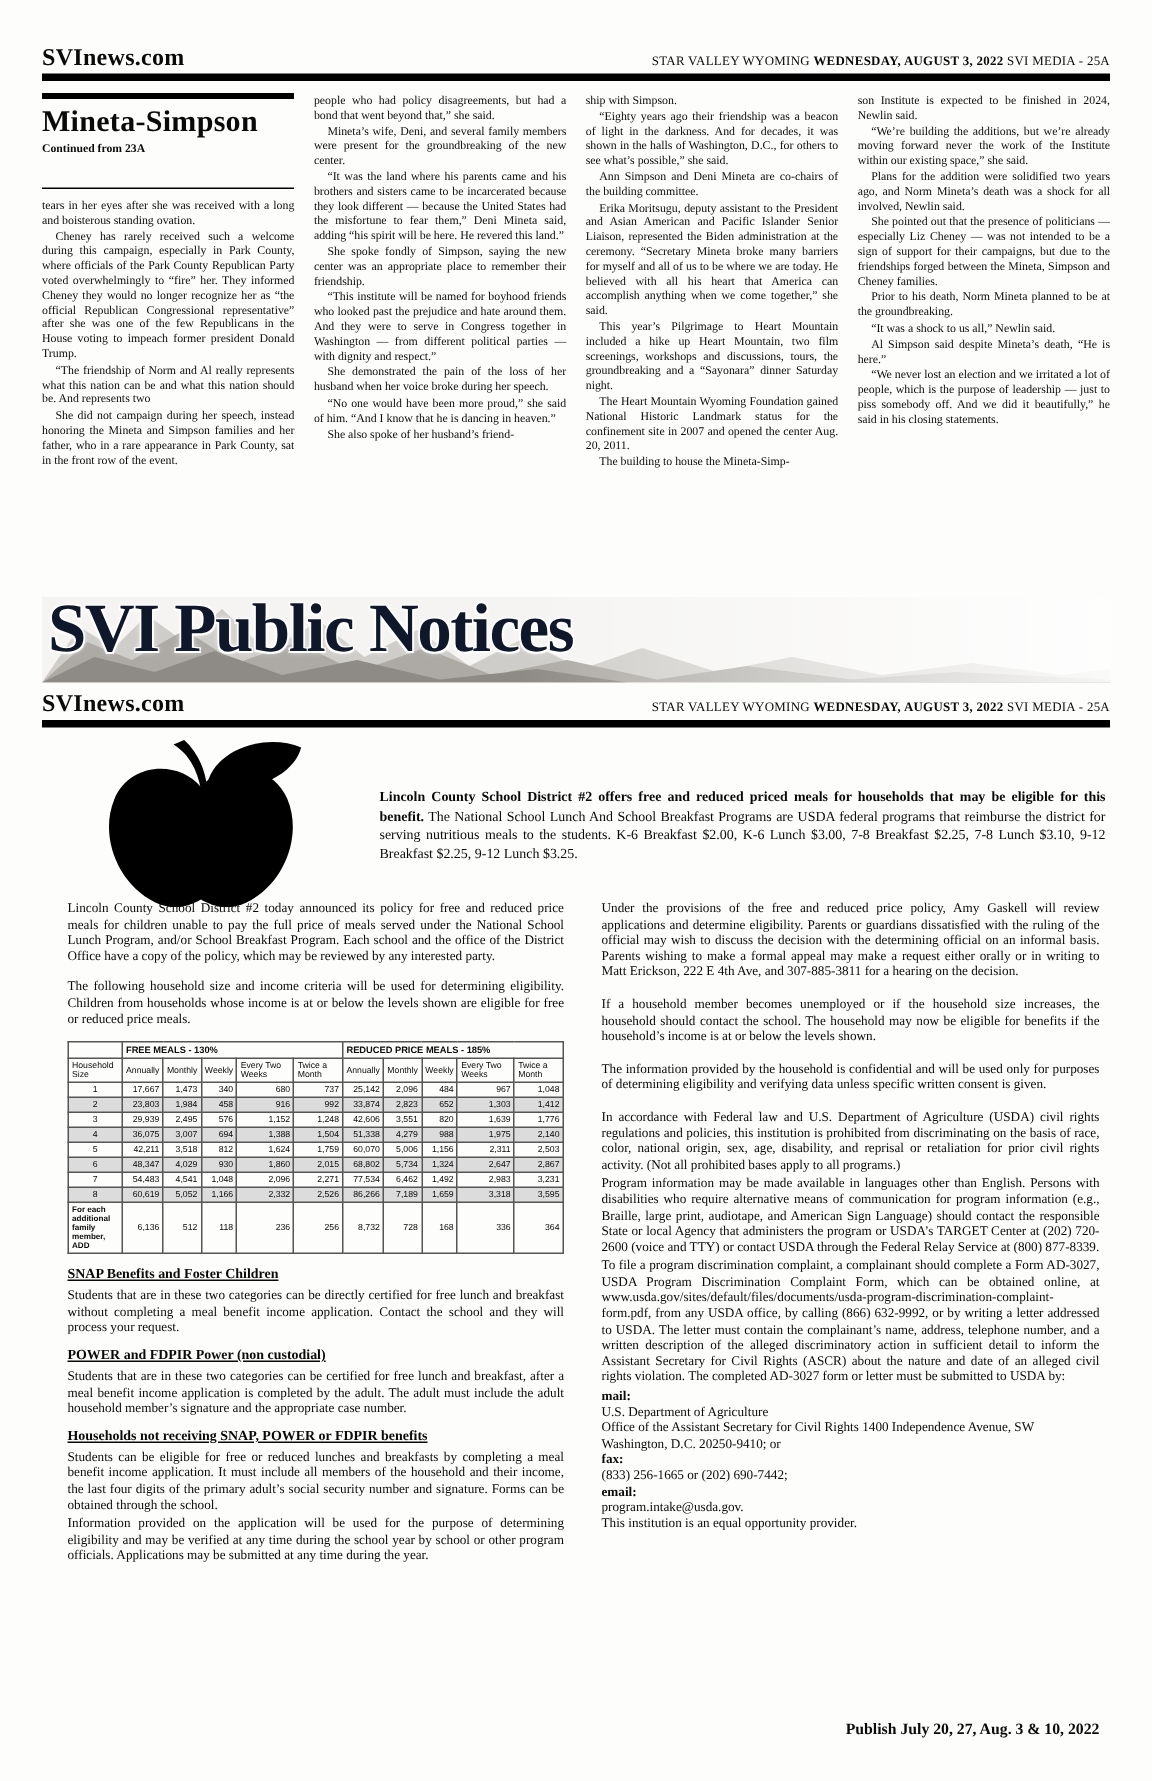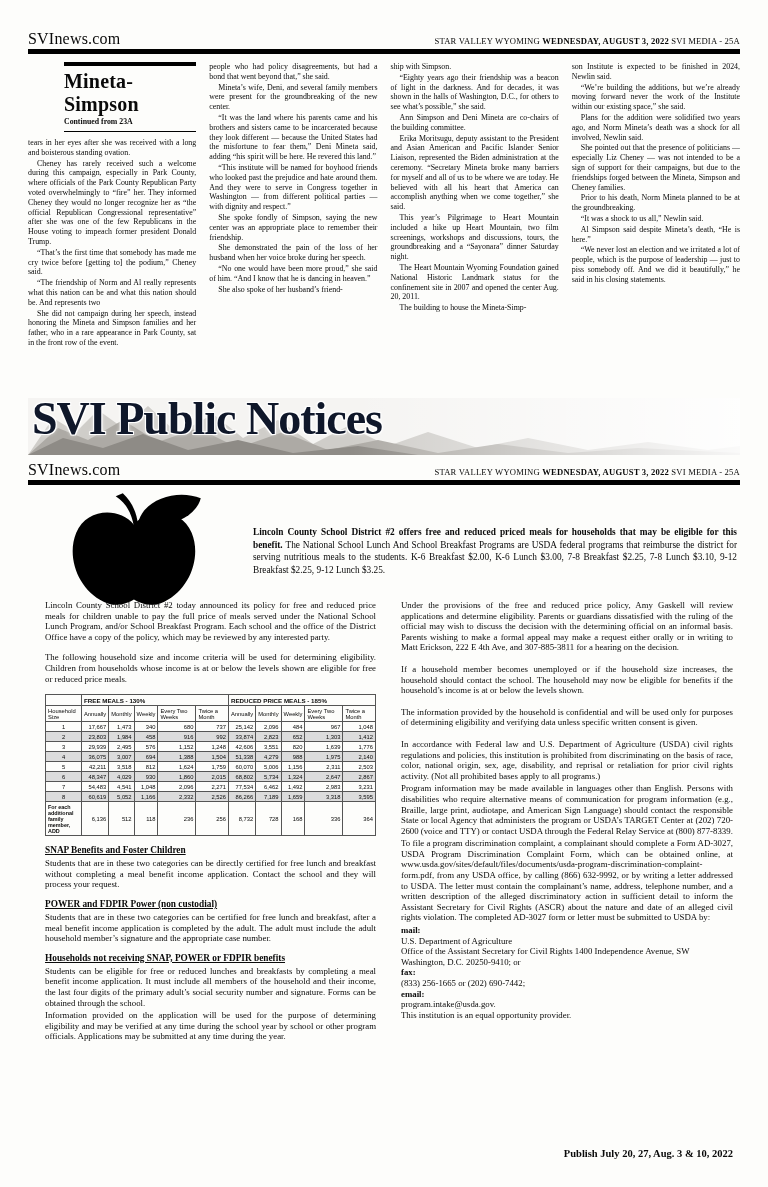--- a/index.html
+++ b/index.html
@@ -1,29 +1,29 @@
 <!DOCTYPE html>
 <html><head>
 <meta charset="utf-8">
 <style>
   html,body{margin:0;padding:0;background:#ffffff;}
   .page{position:relative;width:768px;height:1187px;background:#fdfdfb;color:#0a0a0a;
         font-family:"Liberation Serif",serif;overflow:hidden;}
   
   .masthead{position:absolute;left:28px;right:28px;display:flex;justify-content:space-between;align-items:baseline;}
-  .site{font-size:16px;font-weight:400;letter-spacing:.2px;}
+  .site{font-size:16px;font-weight:700;letter-spacing:.2px;}
   .mast-right{font-size:8.6px;letter-spacing:.2px;}
   .mast-right .b{font-weight:700;}
   .black-rule{position:absolute;left:28px;right:28px;height:5px;background:#000;}
   
   .article{position:absolute;left:28px;right:28px;top:62px;height:334px;display:flex;gap:13px;overflow:hidden;}
   .acol{flex:1 1 0;min-width:0;}
   .atext p{font-size:7.9px;line-height:9.8px;text-align:justify;text-indent:9px;margin:0 0 1px;}
   .atext p:first-child{text-indent:0;}
-  .headline{border-top:4.5px solid #000;border-bottom:1.5px solid #000;padding:4px 0 5px;margin-bottom:6px;margin-left:36px;}
+  .headline{border-top:4.5px solid #000;border-bottom:1.5px solid #000;padding:4px 0 22px;margin-bottom:6px;}
   .headline h1{margin:0;font-size:20px;font-weight:700;letter-spacing:.2px;}
   .headline .cont{font-size:7.8px;font-weight:700;margin-top:1px;}
   
   .banner{position:absolute;left:28px;right:28px;top:398px;height:57px;}
   .banner svg{position:absolute;left:0;top:0;width:100%;height:100%;}
   .banner-title{position:absolute;left:4px;top:-6px;font-size:46px;font-weight:700;letter-spacing:-1px;color:#0f172a;
     text-shadow:1px 1px 0 #fff,-1px -1px 0 #fff,1px -1px 0 #fff,-1px 1px 0 #fff,0 0 4px #fff;}
   
   .apple{position:absolute;left:58px;top:488px;}
   .notice-intro{position:absolute;left:253px;top:517px;width:484px;font-size:9.3px;line-height:12.4px;text-align:justify;}
@@ -65,32 +65,31 @@
 
   <div class="article">
     <div class="acol">
       <div class="headline">
         <h1>Mineta-Simpson</h1>
         <div class="cont">Continued from 23A</div>
       </div>
       <div class="atext">
           <p>tears in her eyes after she was received with a long and boisterous standing ovation.</p>
           <p>Cheney has rarely received such a welcome during this campaign, especially in Park County, where officials of the Park County Republican Party voted overwhelmingly to “fire” her.  They informed Cheney they would no longer recognize her as “the official Republican Congressional representative” after she was one of the few Republicans in the House voting to impeach former president Donald Trump.</p>
-          <p>“That’s the first time that somebody has made me cry twice before [getting to] the podium,” Cheney said.</p>
           <p>“The friendship of Norm and Al really represents what this nation can be and what this nation should be. And represents two</p>
           <p>She did not campaign during her speech, instead honoring the Mineta and Simpson families and her father, who in a rare appearance in Park County, sat in the front row of the event.</p>
         </div>
     </div>
     <div class="acol">
       <div class="atext">
           <p>people who had policy disagreements, but had a bond that went beyond that,” she said.</p>
           <p>Mineta’s wife, Deni, and several family members were present for the groundbreaking of the new center.</p>
           <p>“It was the land where his parents came and his brothers and sisters came to be incarcerated because they look different — because the United States had the misfortune to fear them,” Deni Mineta said, adding “his spirit will be here. He revered this land.”</p>
+          <p>She spoke fondly of Simpson, saying the new center was an appropriate place to remember their friendship.</p>
           <p>“This institute will be named for boyhood friends who looked past the prejudice and hate around them. And they were to serve in Congress together in Washington — from different political parties — with dignity and respect.”</p>
-          <p>She spoke fondly of Simpson, saying the new center was an appropriate place to remember their friendship.</p>
           <p>She demonstrated the pain of the loss of her husband when her voice broke during her speech.</p>
           <p>“No one would have been more proud,” she said of him. “And I know that he is dancing in heaven.”</p>
           <p>She also spoke of her husband’s friend-</p>
         </div>
     </div>
     <div class="acol">
       <div class="atext">
           <p>ship with Simpson.</p>
           <p>“Eighty years ago their friendship was a beacon of light in the darkness. And for decades, it was shown in the halls of Washington, D.C., for others to see what’s possible,” she said.</p>
           <p>Ann Simpson and Deni Mineta are co-chairs of the building committee.</p>

